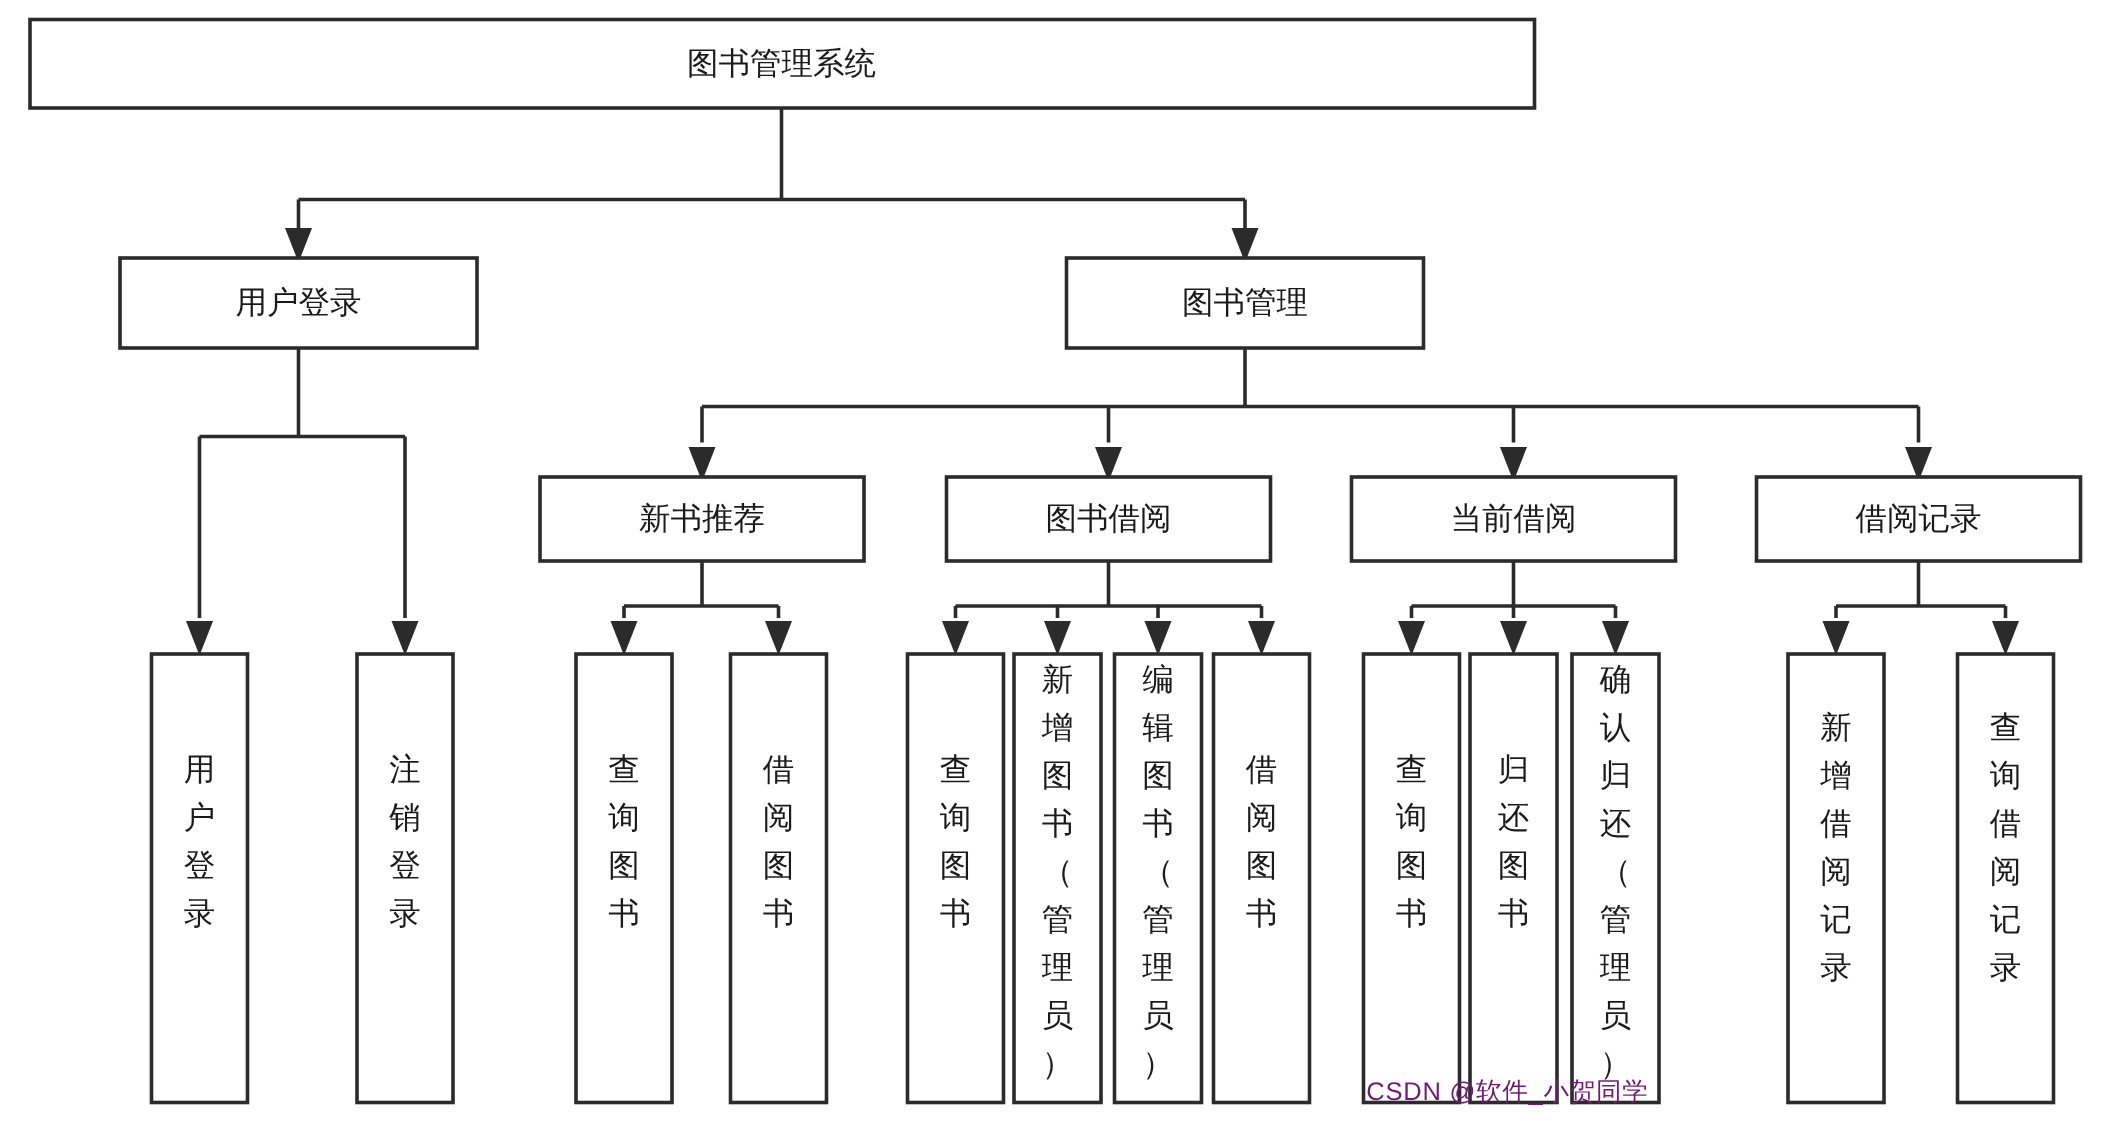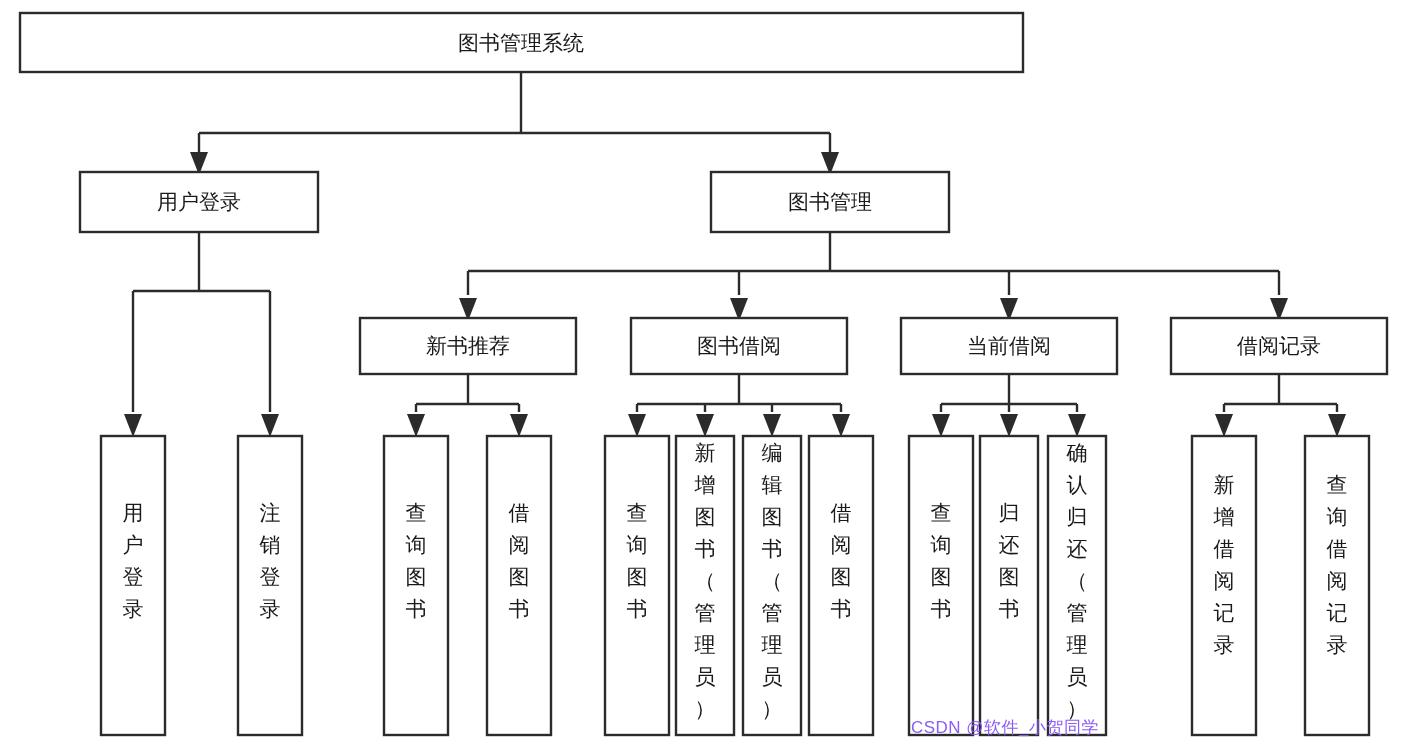--- a/index.html
+++ b/index.html
@@ -53,21 +53,21 @@
     font-family: "Liberation Sans", "DejaVu Sans", sans-serif;
     font-size: 21px;
     text-anchor: middle;
   }
   .watermark-text {
     position: absolute;
     right: 12px;
     bottom: 8px;
     font-family: "Liberation Sans", "DejaVu Sans", sans-serif;
     font-size: 17px;
-    color: #8b5cf6;
+    color: #701a75;
     white-space: nowrap;
     letter-spacing: 0.5px;
   }
 </style>
 </head>
 <body>
 
 <div id="diagram-root">
 
   <svg class="diagram-canvas" viewBox="0 0 1405 747" xmlns="http://www.w3.org/2000/svg">

